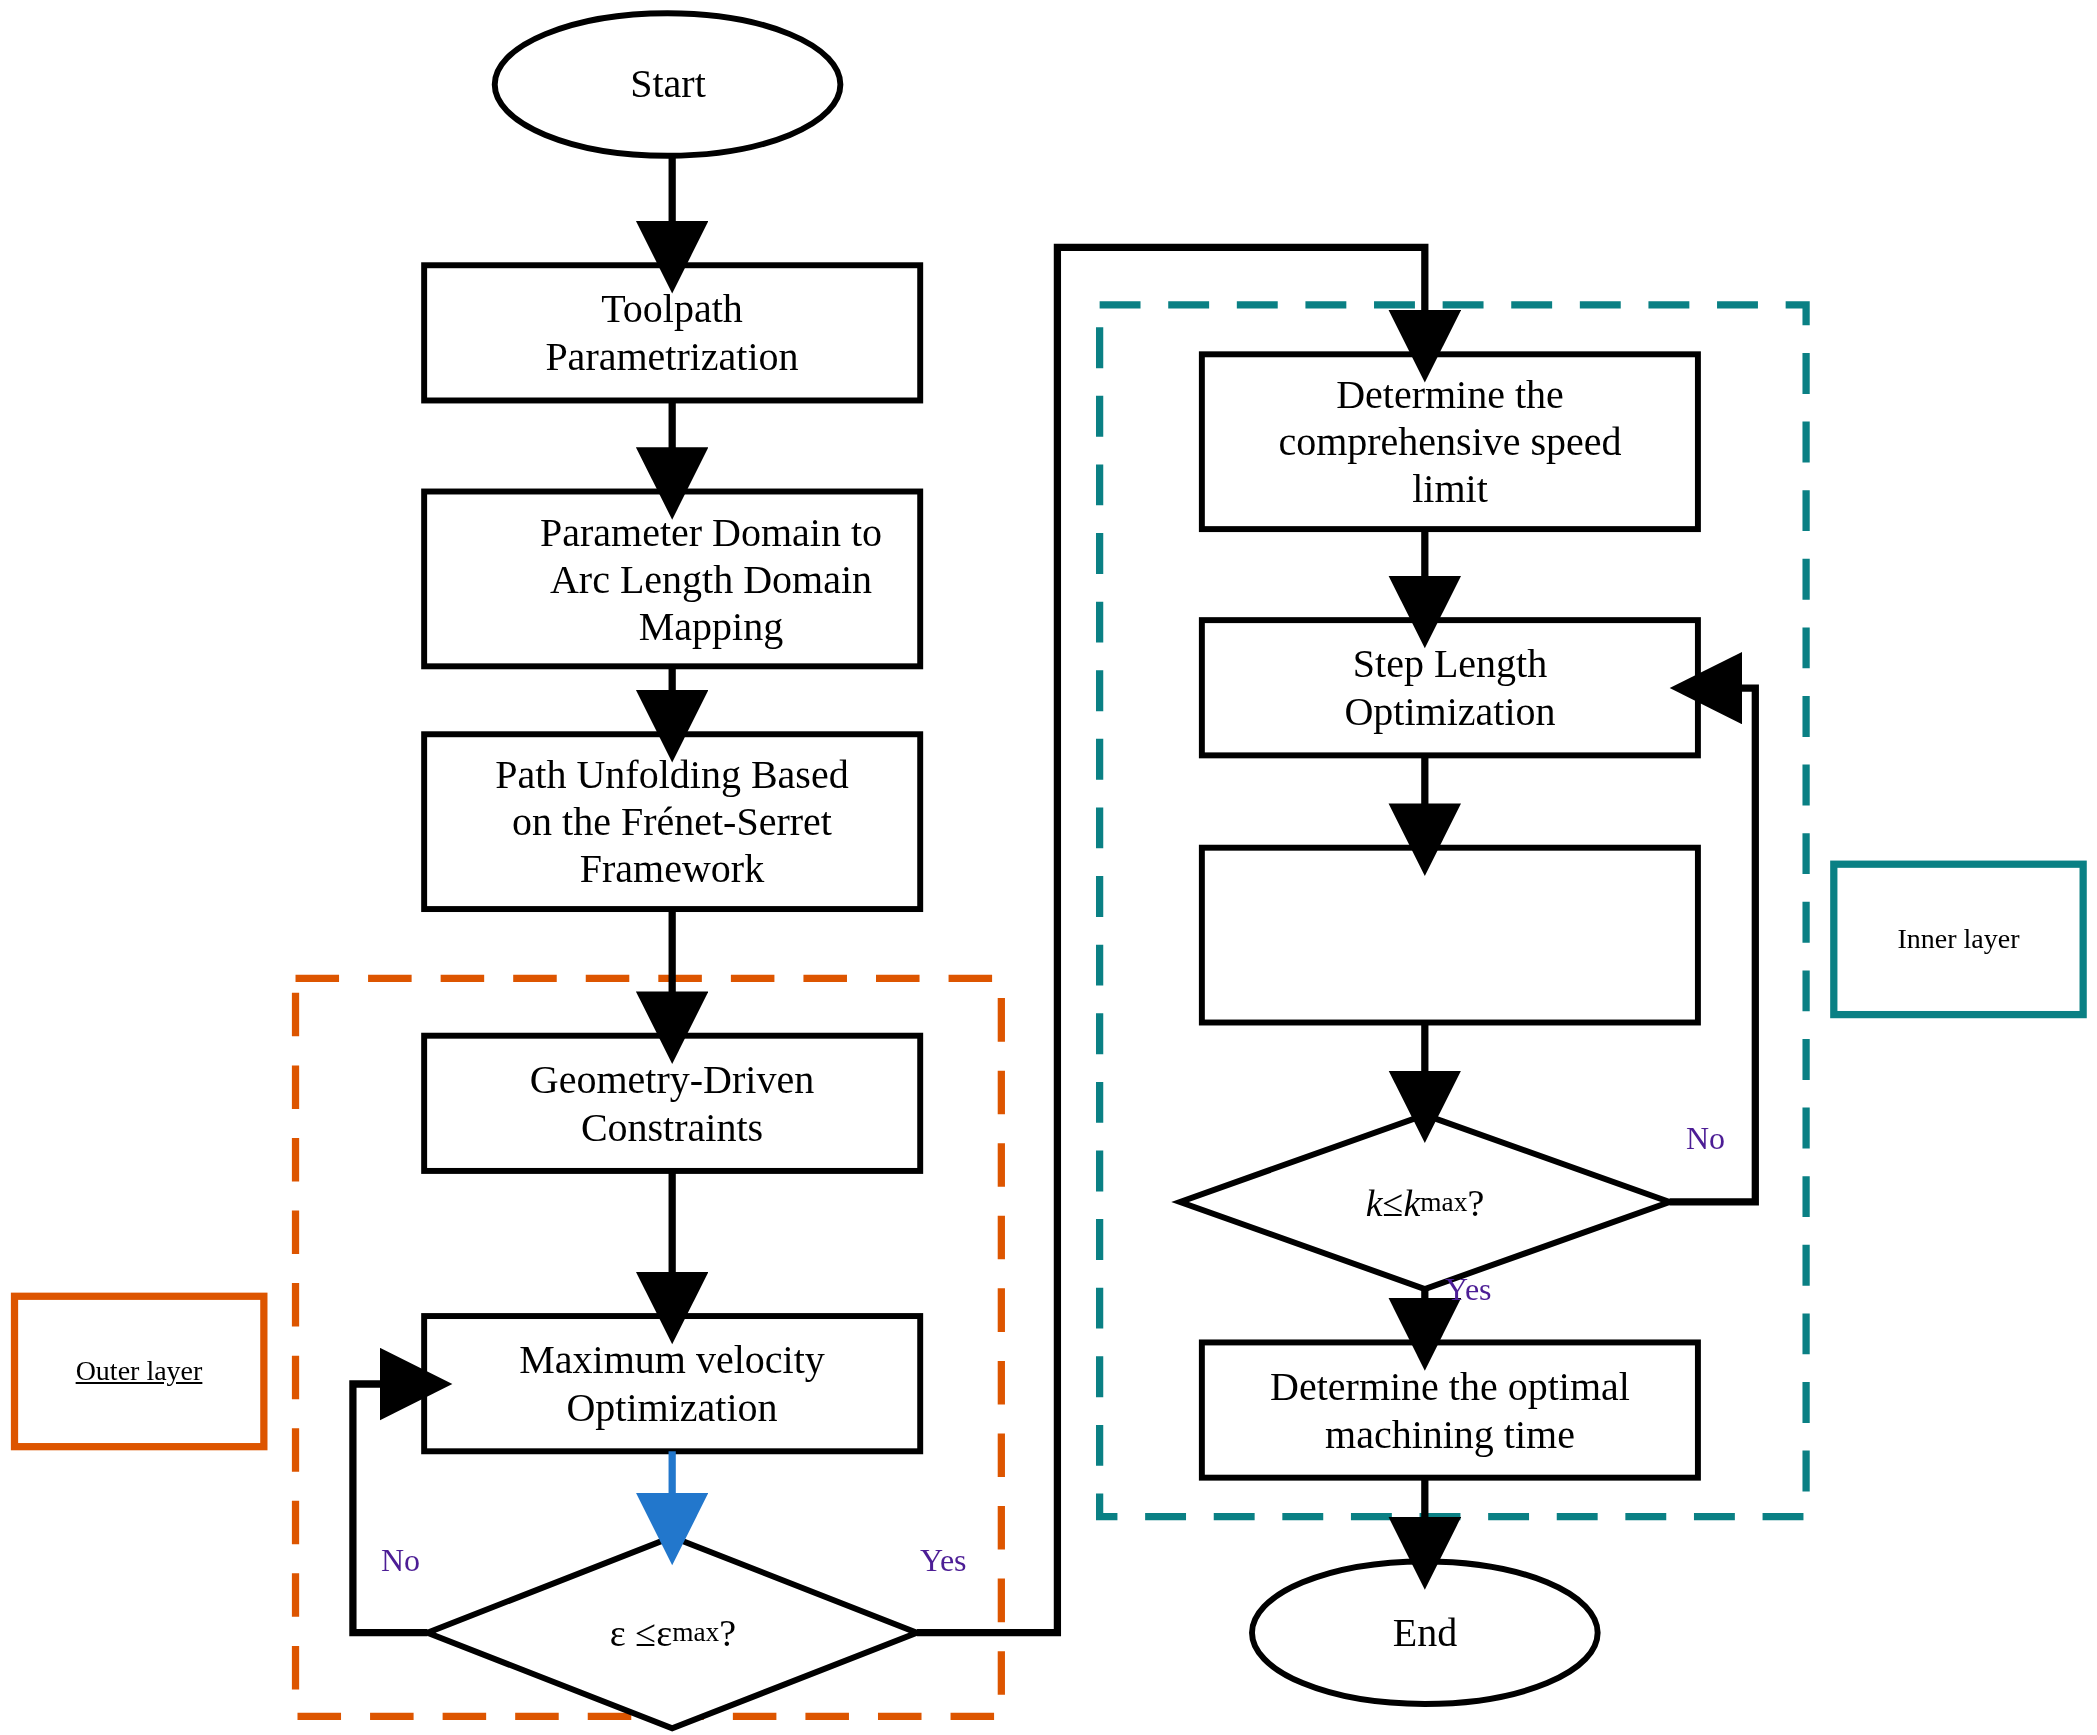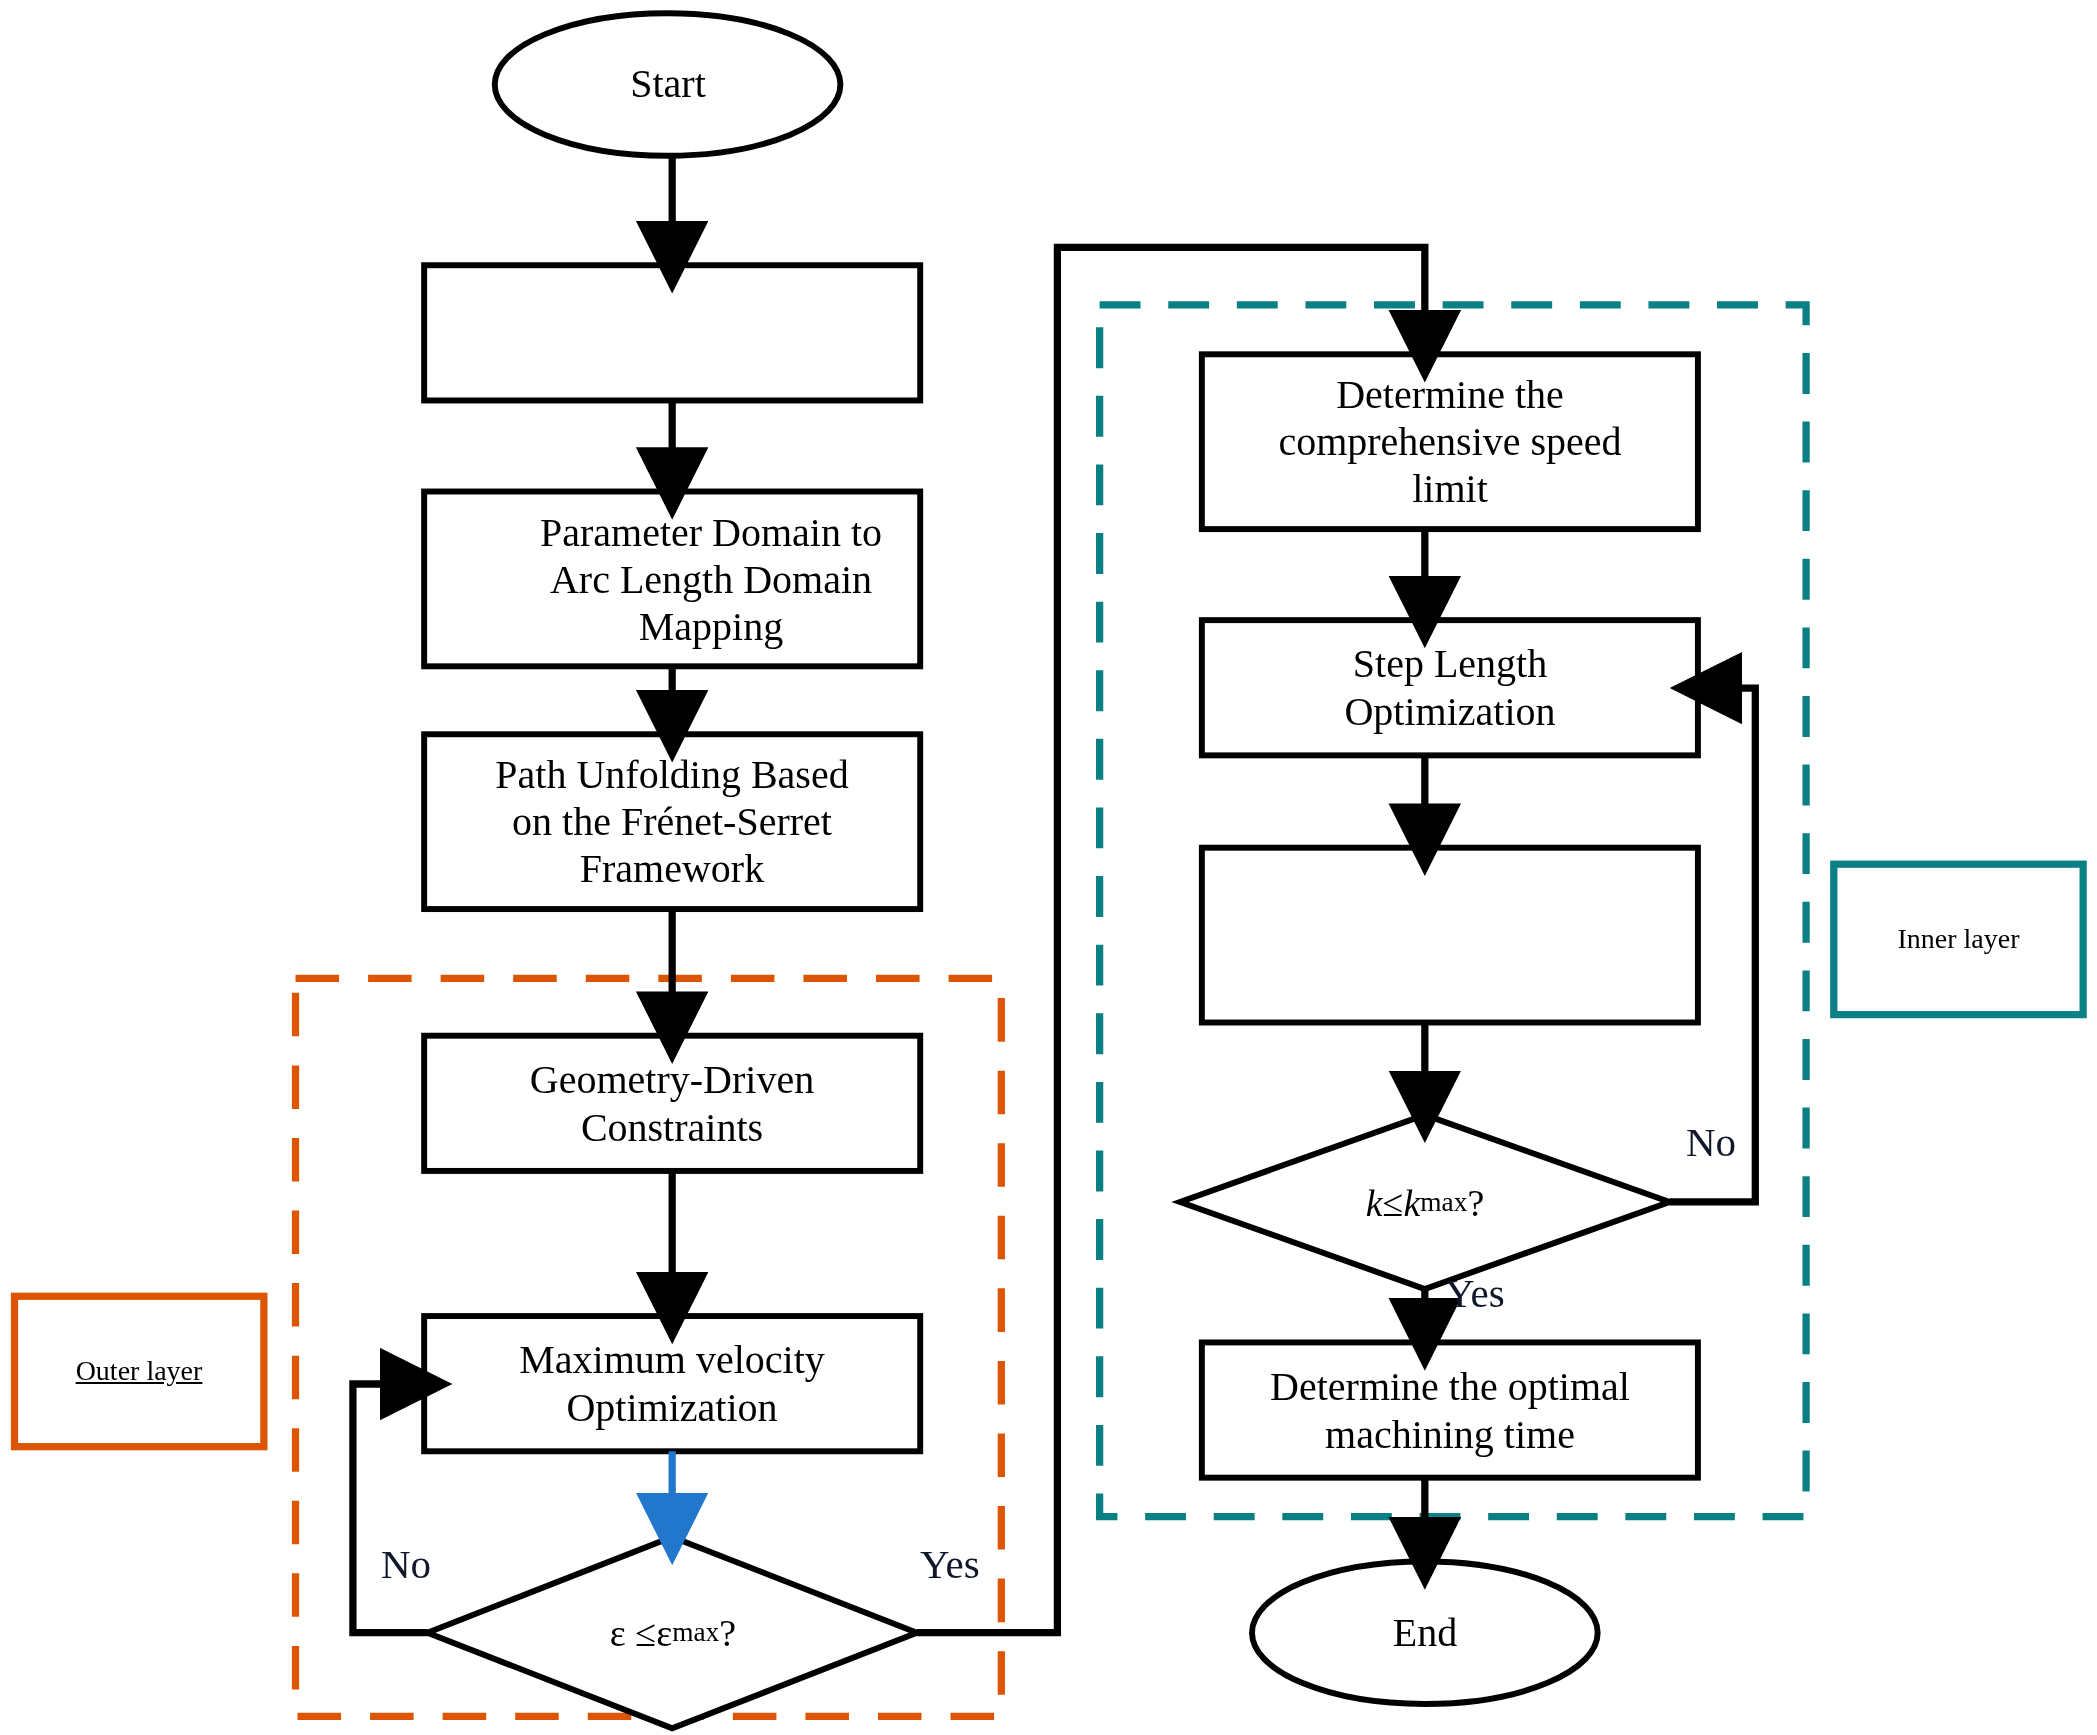--- a/index.html
+++ b/index.html
@@ -19,22 +19,22 @@
     justify-content:center;
     text-align:center;
     color:#000000;
     line-height:1.18;
     white-space:pre-line;
     pointer-events:none;
     font-size:40px;
   }
   .edge-label{
     position:absolute;
-    color:#0f172a;
-    font-size:41px;
+    color:#4c1d95;
+    font-size:32px;
     line-height:1;
     white-space:nowrap;
   }
   .layer-label{
     position:absolute;
     display:flex;
     align-items:center;
     justify-content:center;
     color:#000000;
     font-size:28px;
@@ -114,20 +114,22 @@
     <line x1="2160" y1="1145" x2="2160" y2="1275" stroke="#000000" stroke-width="11" marker-end="url(#ah-black)"></line>
     <line x1="2160" y1="1550" x2="2160" y2="1680" stroke="#000000" stroke-width="11" marker-end="url(#ah-black)"></line>
     <line x1="2160" y1="1954" x2="2160" y2="2025" stroke="#000000" stroke-width="11" marker-end="url(#ah-black)"></line>
     <line x1="2160" y1="2240" x2="2160" y2="2357" stroke="#000000" stroke-width="11" marker-end="url(#ah-black)"></line>
 
     <polyline points="2531,1822 2661,1822 2661,1043 2584,1043" fill="none" stroke="#000000" stroke-width="11" marker-end="url(#ah-black)"></polyline>
   </svg>
 
   <div class="node-label" style="left:495px;top:51px;width:346px;height:66px;">Start</div>
 
+  <div class="node-label" style="left:428px;top:267px;width:488px;height:131px;">Toolpath
+Parametrization</div>
 
   <div class="node-label" style="left:428px;top:494px;width:488px;height:171px;padding-left:39px;">Parameter Domain to
 Arc Length Domain
 Mapping</div>
 
   <div class="node-label" style="left:428px;top:736px;width:488px;height:171px;">Path Unfolding Based
 on the Frénet-Serret
 Framework</div>
 
   <div class="node-label" style="left:428px;top:1038px;width:488px;height:131px;">Geometry-Driven

